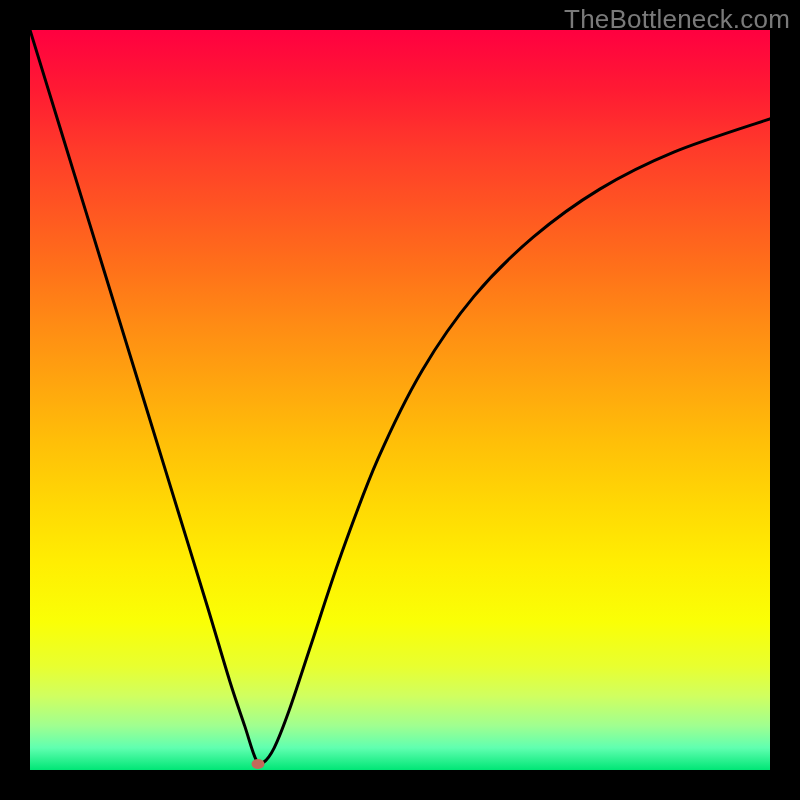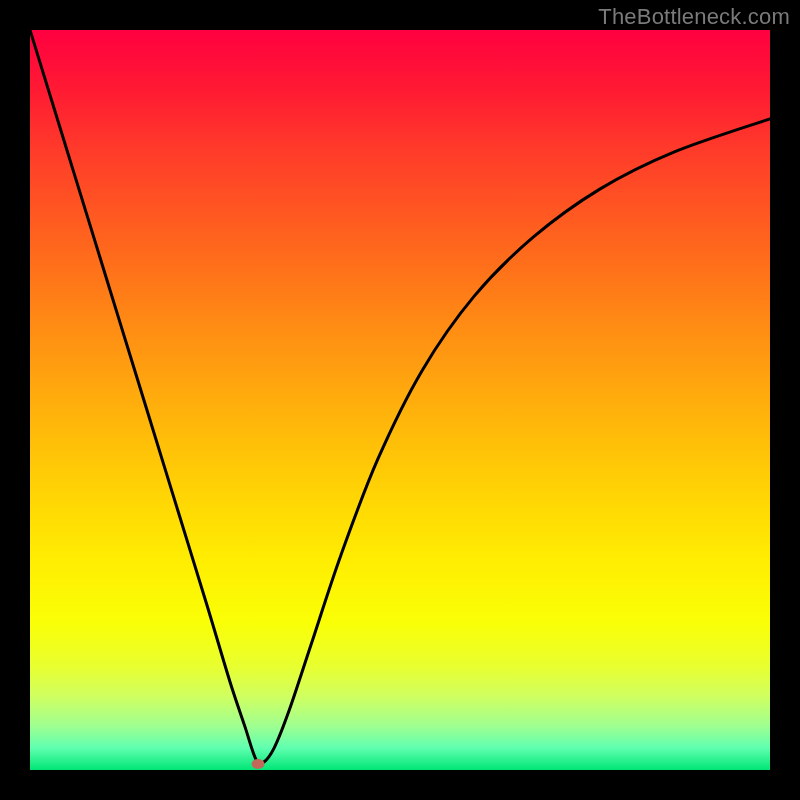--- a/index.html
+++ b/index.html
@@ -48,21 +48,21 @@
     height: 10px;
     background: #c26a5a;
     border-radius: 50% / 50%;
     transform: translate(-50%, -50%);
   }
   .watermark {
     position: absolute;
     top: 4px;
     right: 10px;
     font-family: Arial, Helvetica, sans-serif;
-    font-size: 22px;
+    font-size: 26px;
     font-weight: 500;
     color: #7a7a7a;
     letter-spacing: 0.2px;
   }
 </style>
 </head>
 <body>
 
 <div class="container">
   <div class="watermark">TheBottleneck.com</div>

